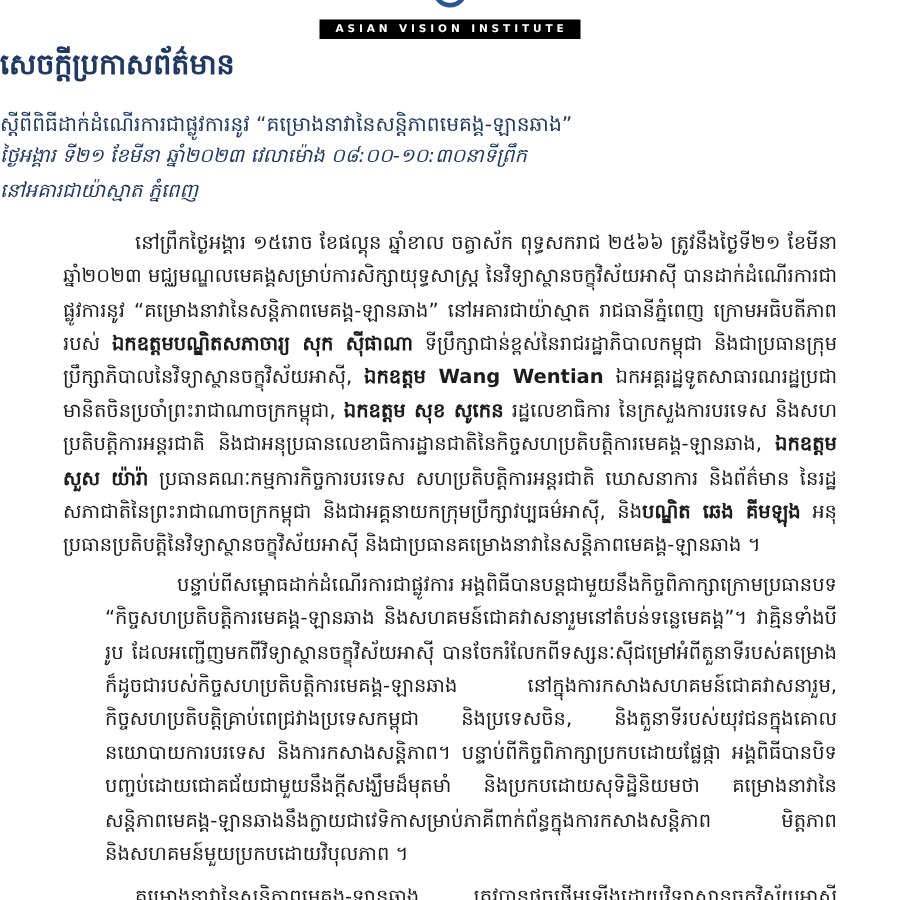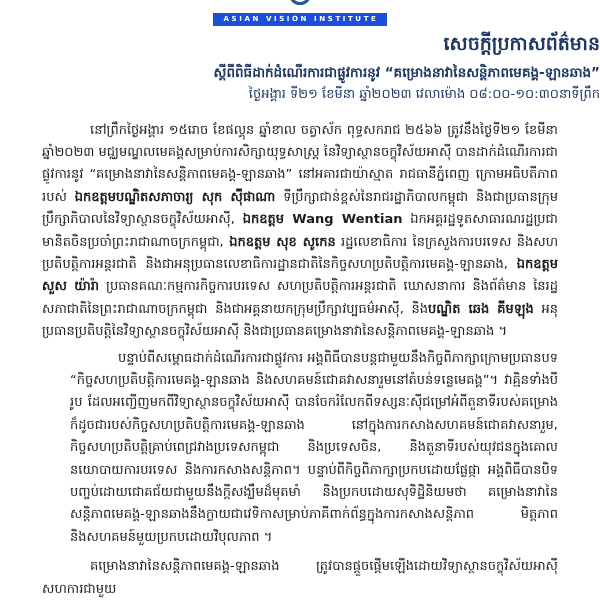--- a/index.html
+++ b/index.html
@@ -24,47 +24,47 @@
     position: absolute;
     left: 50%; top: -18px;
     transform: translateX(-50%);
     width: 23px; height: 23px;
     border: 3px solid #2b5694;
     border-radius: 50%;
     background: #fff;
   }
   .logo-bar {
     display: inline-block;
-    background: #1d4ed8;
+    background: #000000;
     color: #ffffff;
     font-size: 7px;
     font-weight: bold;
     letter-spacing: 2.6px;
     padding: 3px 9px 3px 11px;
     line-height: 1;
   }
   
-  .header { text-align: right; color: #1f3864; }
+  .header { text-align: left; color: #1f3864; }
   .h-title {
     font-size: 19px;
     font-weight: bold;
     margin-top: 7px;
     line-height: 1.15;
   }
   .h-subtitle {
     font-size: 13.5px;
-    font-weight: bold;
-    margin-top: 9px;
+    font-weight: normal;
+    margin-top: 20px;
     line-height: 1.3;
   }
   .h-date, .h-venue {
     font-size: 13px;
+    font-style: italic;
     margin-top: 4px;
     line-height: 1.4;
-    padding-left: 24px;
   }
   
   .doc-body {
     margin: 15px 42px 0 42px;
     color: #1c1c1c;
     font-size: 13px;
     line-height: 22.4px;
     text-align: justify;
   }
   .doc-body p { margin: 0; text-indent: 48px; }
@@ -79,20 +79,21 @@
 
   <div class="logo-wrap">
     <div class="logo-circle"></div>
     <div class="logo-bar">ASIAN VISION INSTITUTE</div>
   </div>
 
   <div class="header">
     <div class="h-title">សេចក្ដីប្រកាសព័ត៌មាន</div>
     <div class="h-subtitle">ស្ដីពីពិធីដាក់ដំណើរការជាផ្លូវការនូវ “គម្រោងនាវានៃសន្តិភាពមេគង្គ-ឡានឆាង”</div>
     <div class="h-date">ថ្ងៃអង្គារ ទី២១ ខែមីនា ឆ្នាំ២០២៣ វេលាម៉ោង ០៨:០០-១០:៣០នាទីព្រឹក</div>
+    <div class="h-venue">នៅអគារជាយ៉ាស្មាត ភ្នំពេញ</div>
   </div>
 
   <div class="doc-body">
     <p class="p1"><span>នៅព្រឹកថ្ងៃអង្គារ ១៥រោច ខែផល្គុន ឆ្នាំខាល ចត្វាស័ក ពុទ្ធសករាជ ២៥៦៦ ត្រូវនឹងថ្ងៃទី២១ ខែមីនា ឆ្នាំ២០២៣ មជ្ឈមណ្ឌលមេគង្គសម្រាប់ការសិក្សាយុទ្ធសាស្ត្រ នៃវិទ្យាស្ថានចក្ខុវិស័យអាស៊ី បានដាក់ដំណើរការជាផ្លូវការនូវ “គម្រោងនាវានៃសន្តិភាពមេគង្គ-ឡានឆាង” នៅអគារជាយ៉ាស្មាត រាជធានីភ្នំពេញ ក្រោមអធិបតីភាពរបស់ </span><span class="b">ឯកឧត្តមបណ្ឌិតសភាចារ្យ សុក ស៊ីផាណា</span><span> ទីប្រឹក្សាជាន់ខ្ពស់នៃរាជរដ្ឋាភិបាលកម្ពុជា និងជាប្រធានក្រុមប្រឹក្សាភិបាលនៃវិទ្យាស្ថានចក្ខុវិស័យអាស៊ី, </span><span class="b">ឯកឧត្តម Wang Wentian</span><span> ឯកអគ្គរដ្ឋទូតសាធារណរដ្ឋប្រជាមានិតចិនប្រចាំព្រះរាជាណាចក្រកម្ពុជា, </span><span class="b">ឯកឧត្តម សុខ សូកេន</span><span> រដ្ឋលេខាធិការ នៃក្រសួងការបរទេស និងសហប្រតិបត្តិការអន្តរជាតិ និងជាអនុប្រធានលេខាធិការដ្ឋានជាតិនៃកិច្ចសហប្រតិបត្តិការមេគង្គ-ឡានឆាង, </span><span class="b">ឯកឧត្តម សួស យ៉ារ៉ា</span><span> ប្រធានគណៈកម្មការកិច្ចការបរទេស សហប្រតិបត្តិការអន្តរជាតិ ឃោសនាការ និងព័ត៌មាន នៃរដ្ឋសភាជាតិនៃព្រះរាជាណាចក្រកម្ពុជា និងជាអគ្គនាយកក្រុមប្រឹក្សាវប្បធម៌អាស៊ី, និង</span><span class="b">បណ្ឌិត ឆេង គីមឡុង</span><span> អនុប្រធានប្រតិបត្តិនៃវិទ្យាស្ថានចក្ខុវិស័យអាស៊ី និងជាប្រធានគម្រោងនាវានៃសន្តិភាពមេគង្គ-ឡានឆាង ។</span></p>
     <p class="p2"><span>បន្ទាប់ពីសម្ពោធដាក់ដំណើរការជាផ្លូវការ អង្គពិធីបានបន្តជាមួយនឹងកិច្ចពិភាក្សាក្រោមប្រធានបទ “កិច្ចសហប្រតិបត្តិការមេគង្គ-ឡានឆាង និងសហគមន៍ជោគវាសនារួមនៅតំបន់ទន្លេមេគង្គ”។ វាគ្មិនទាំងបីរូប ដែលអញ្ជើញមកពីវិទ្យាស្ថានចក្ខុវិស័យអាស៊ី បានចែករំលែកពីទស្សនៈស៊ីជម្រៅអំពីតួនាទីរបស់គម្រោង ក៏ដូចជារបស់កិច្ចសហប្រតិបត្តិការមេគង្គ-ឡានឆាង នៅក្នុងការកសាងសហគមន៍ជោគវាសនារួម, កិច្ចសហប្រតិបត្តិគ្រាប់ពេជ្រវាងប្រទេសកម្ពុជា និងប្រទេសចិន, និងតួនាទីរបស់យុវជនក្នុងគោលនយោបាយការបរទេស និងការកសាងសន្តិភាព។ បន្ទាប់ពីកិច្ចពិភាក្សាប្រកបដោយផ្លែផ្កា អង្គពិធីបានបិទបញ្ចប់ដោយជោគជ័យជាមួយនឹងក្ដីសង្ឃឹមដ៏មុតមាំ និងប្រកបដោយសុទិដ្ឋិនិយមថា គម្រោងនាវានៃសន្តិភាពមេគង្គ-ឡានឆាងនឹងក្លាយជាវេទិកាសម្រាប់ភាគីពាក់ព័ន្ធក្នុងការកសាងសន្តិភាព មិត្តភាព និងសហគមន៍មួយប្រកបដោយវិបុលភាព ។</span></p>
     <p class="p3"><span>គម្រោងនាវានៃសន្តិភាពមេគង្គ-ឡានឆាង ត្រូវបានផ្ដួចផ្ដើមឡើងដោយវិទ្យាស្ថានចក្ខុវិស័យអាស៊ី សហការជាមួយ</span></p>
   </div>
 
 </div>
 

